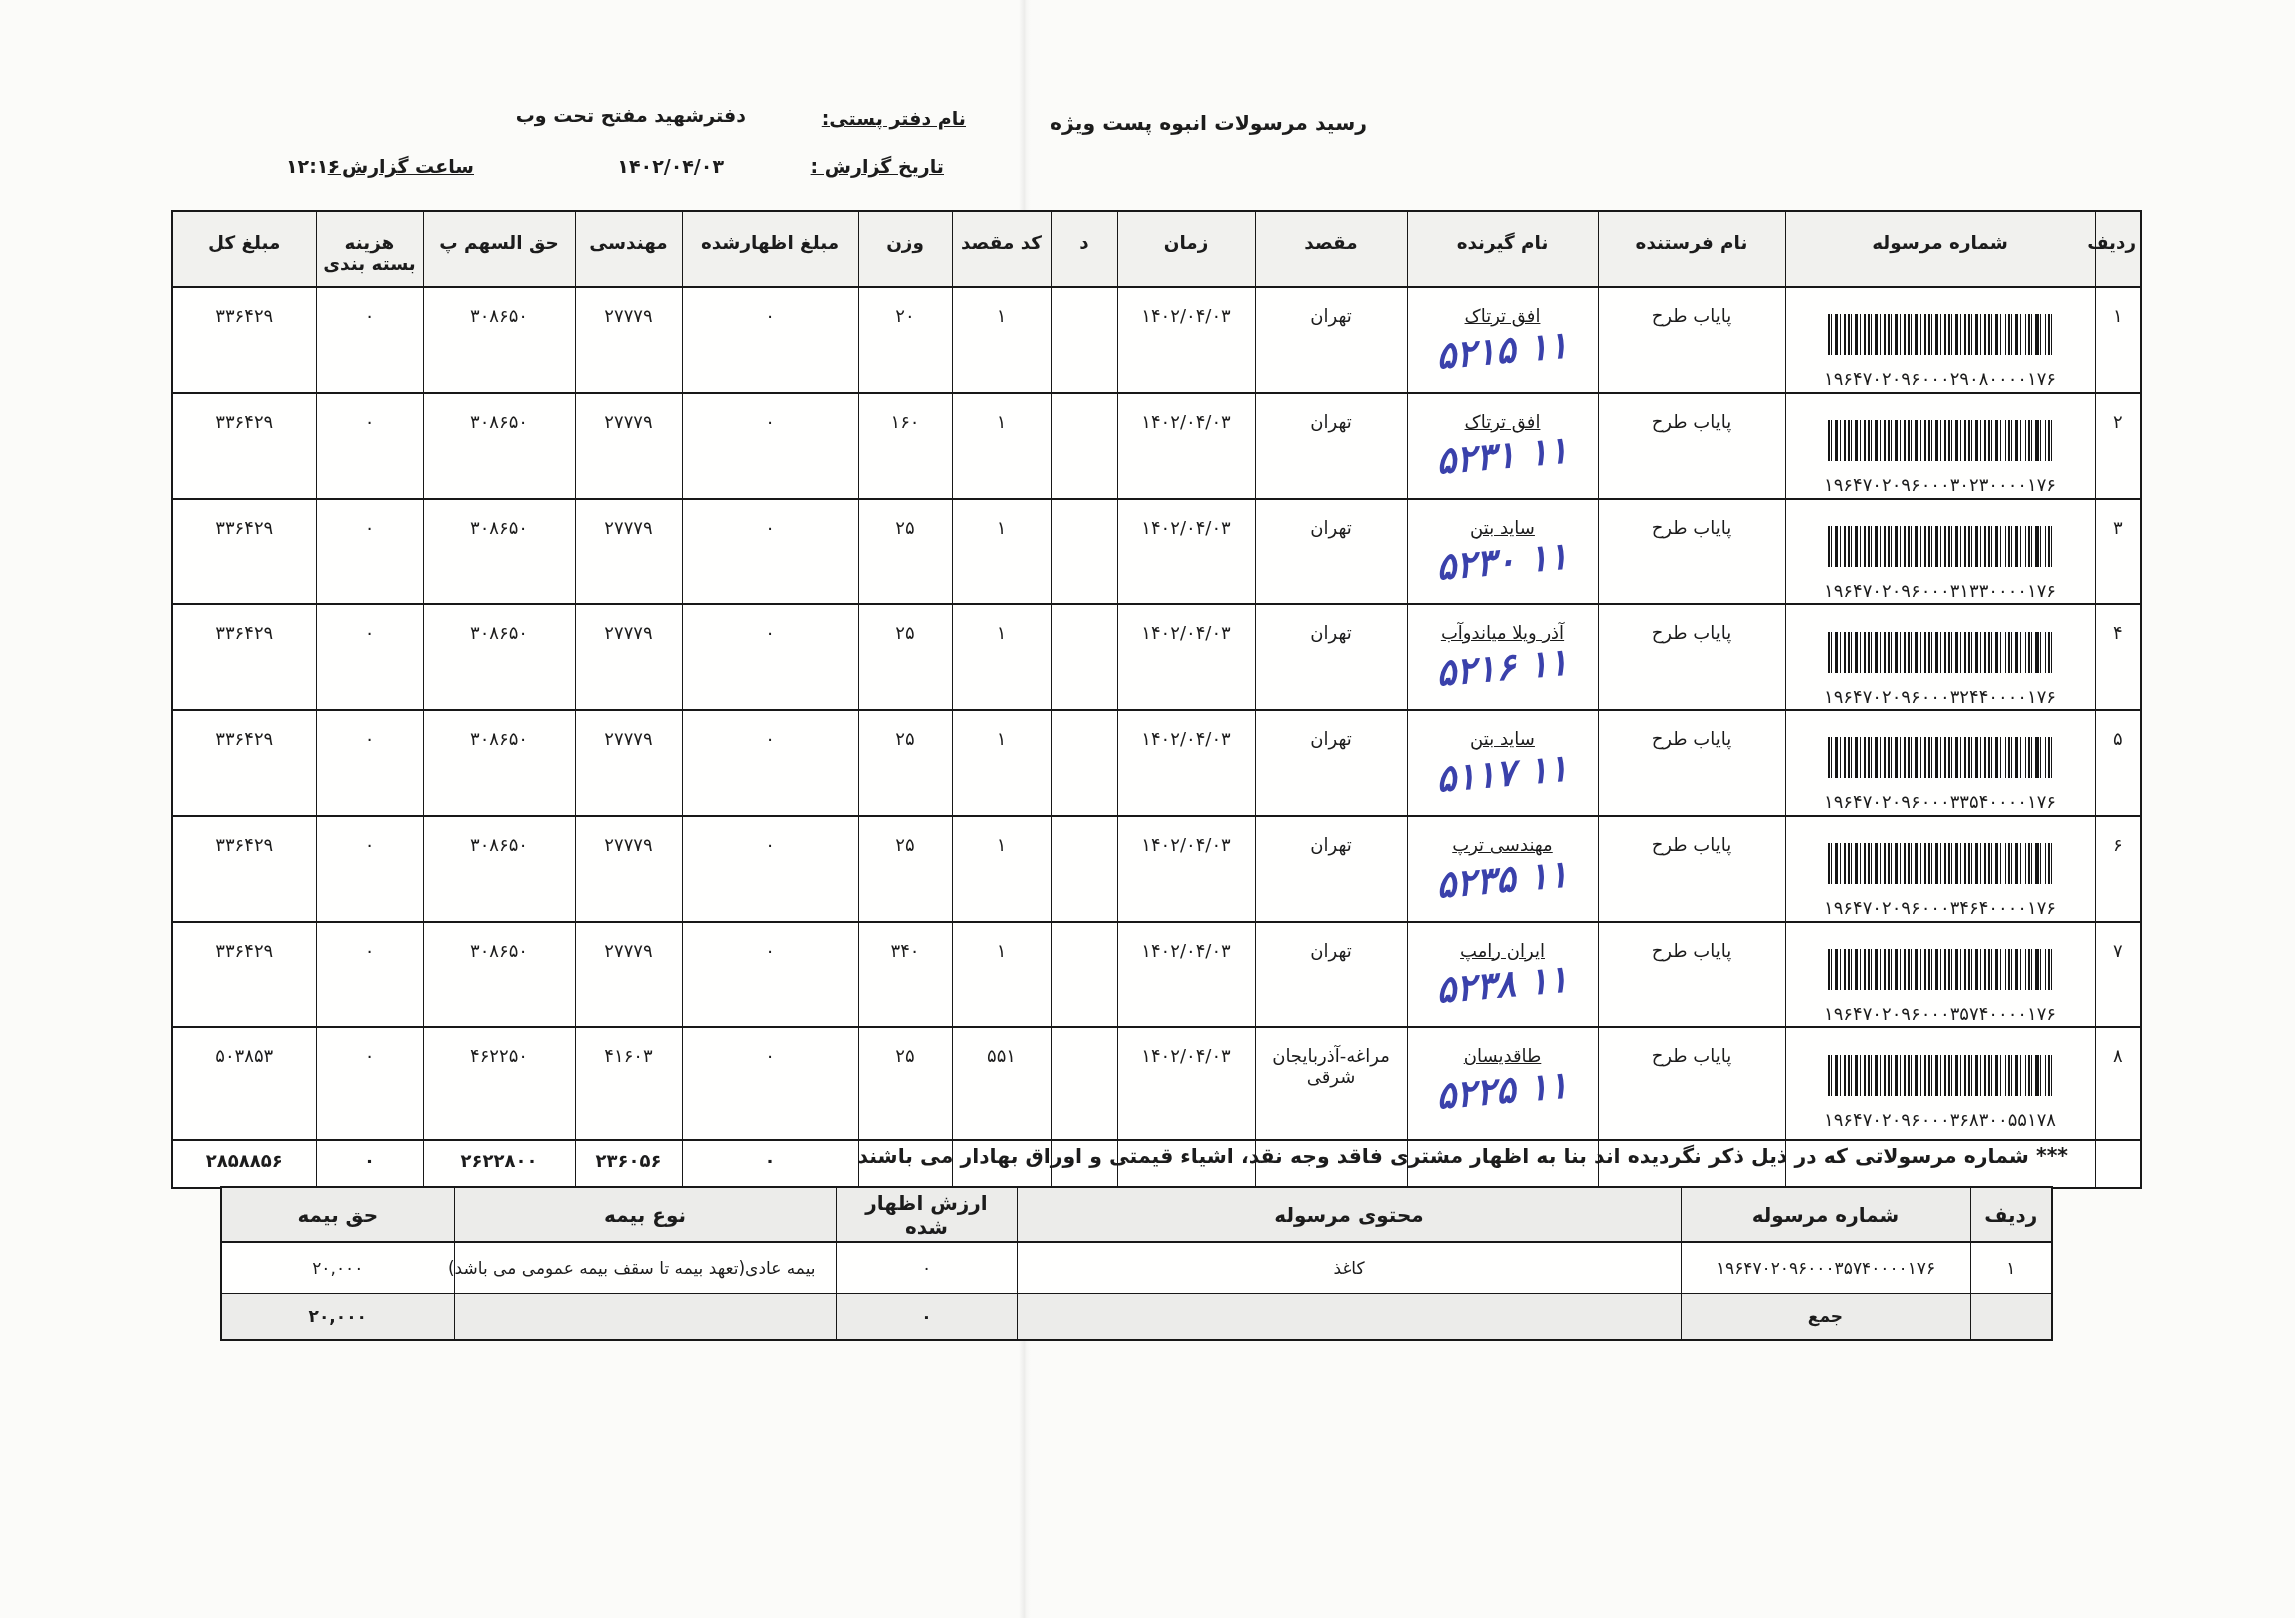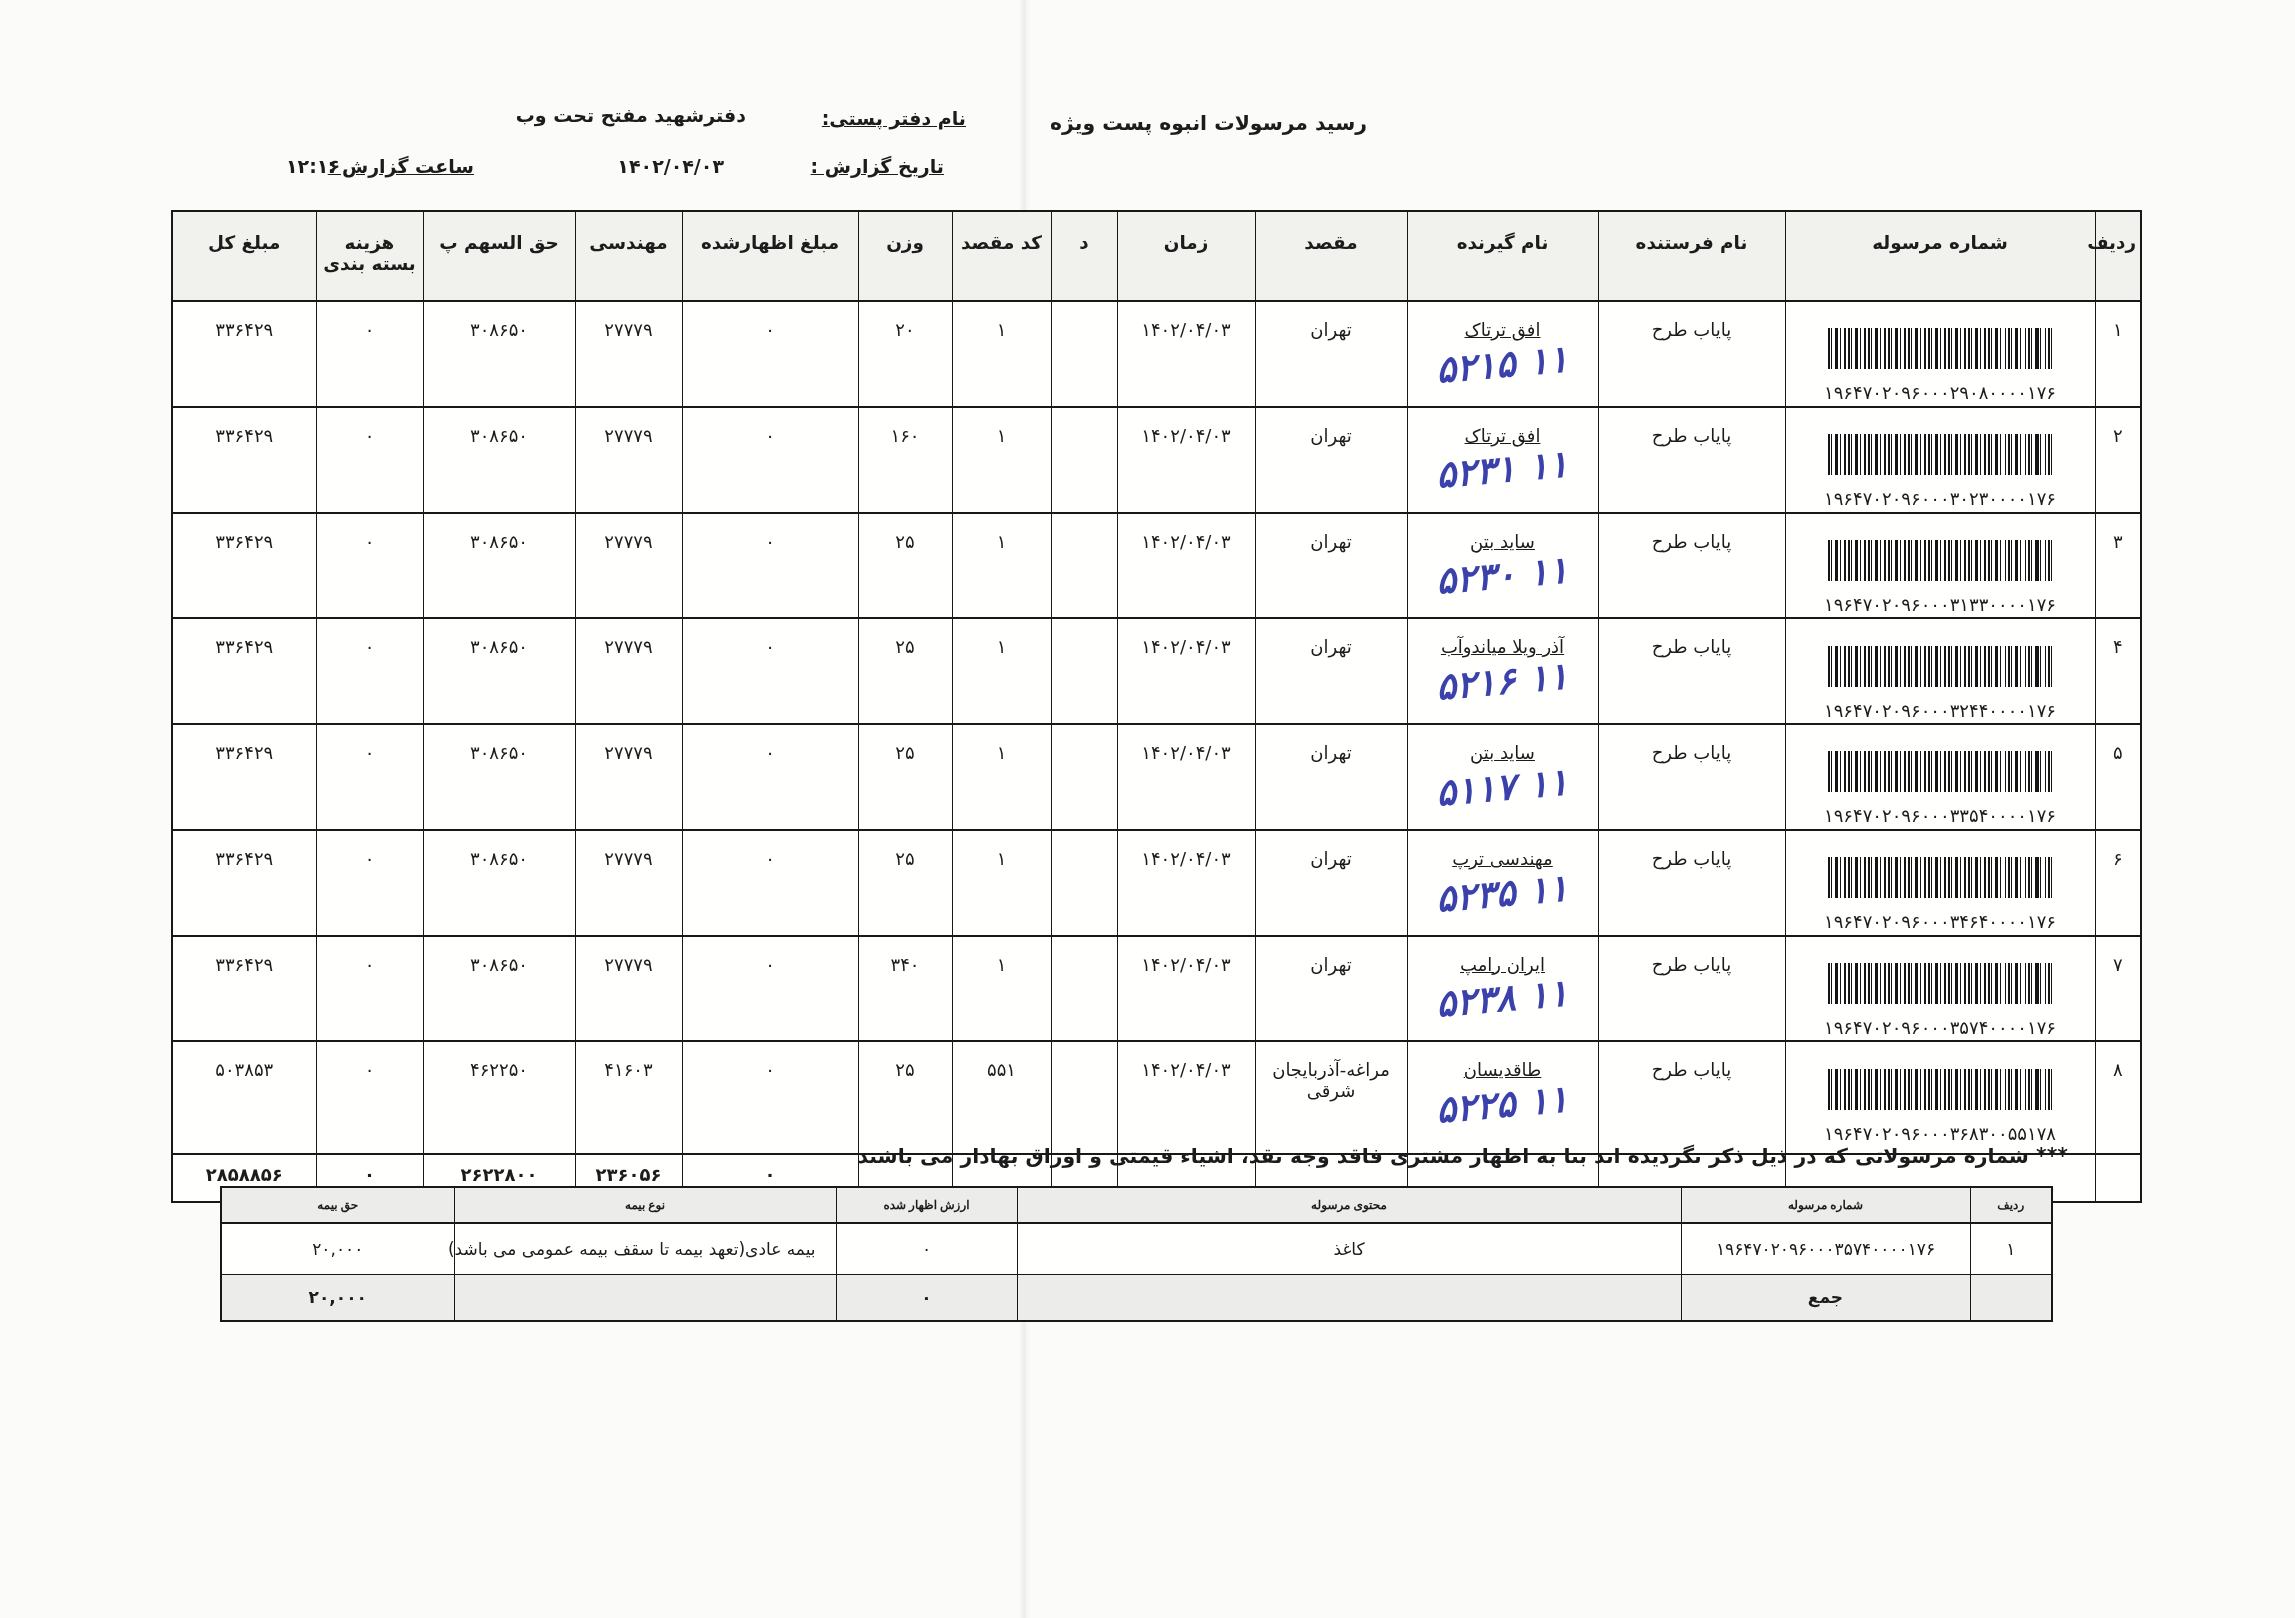--- a/index.html
+++ b/index.html
@@ -25,21 +25,21 @@
 
   table { border-collapse:collapse; table-layout:fixed; background:#fffffe; }
 
   
   .main-table {
     position:absolute; left:171px; top:210px; width:1968px;
     border:2.6px solid #181818;
   }
   .main-table th {
     background:#f1f1ee; font-weight:bold; font-size:18.4px;
-    vertical-align:top; padding:20px 4px 2.6px 4px; height:90px;
+    vertical-align:top; padding:20px 4px 2.6px 4px; height:76px;
     border:1.3px solid #181818; border-bottom:2.6px solid #181818;
   }
   .main-table td {
     border-left:1.3px solid #181818; border-right:1.3px solid #181818;
     vertical-align:top; text-align:center; font-size:18px; padding:17px 4px 2.6px 4px;
   }
   .main-table tbody tr { border-bottom:2.6px solid #181818; height:93px; }
   #main-rows tr:nth-child(8) { height:113px; }
   .totals-row { height:48px !important; }
   .totals-row td { padding-top:9px; font-weight:bold; }
@@ -68,22 +68,22 @@
     font-size:20.4px; font-weight:bold; white-space:nowrap;
   }
 
   
   .ins-table {
     position:absolute; left:220px; top:1186px; width:1831px;
     border:2.6px solid #181818;
   }
   .ins-table th {
     background:#ececе9; background:#ececea;
-    font-weight:bold; font-size:12px; height:36px; vertical-align:middle;
-    border:1.3px solid #181818; border-bottom:2.6px solid #181818; padding:2.6px 5.3px;font-family:Liberation Serif, serif;
+    font-weight:bold; font-size:20px; height:36px; vertical-align:middle;
+    border:1.3px solid #181818; border-bottom:2.6px solid #181818; padding:2.6px 5.3px;
   }
   .ins-table td {
     border:1.3px solid #181818; text-align:center; font-size:17px;
     vertical-align:middle; padding:4px 20px;
   }
   .ins-table .data-row { height:51px; }
   .ins-table .sum-row { height:47px; background:#ececea; }
   .ins-table .sum-row td { font-weight:bold; }
   .ins-type { white-space:nowrap; font-size:16.5px; }
 </style>

